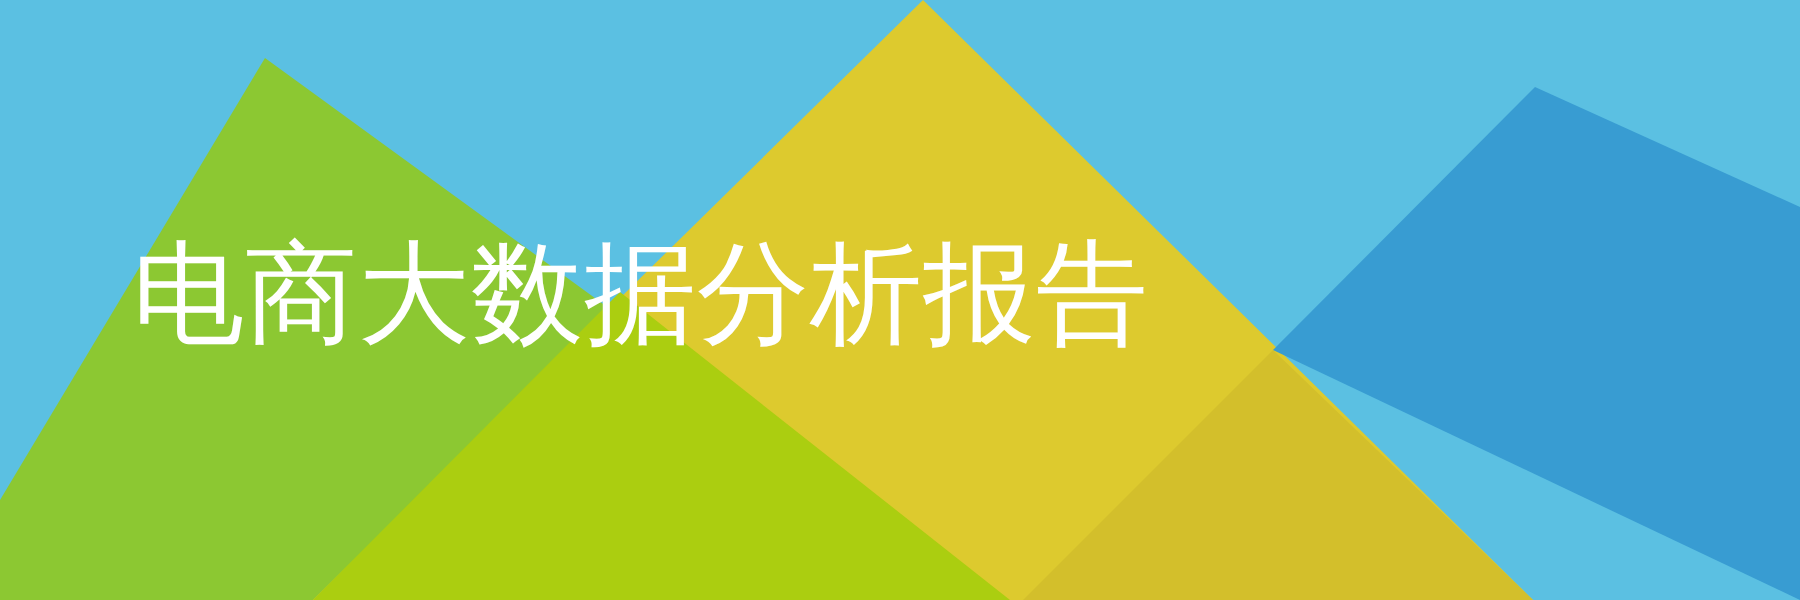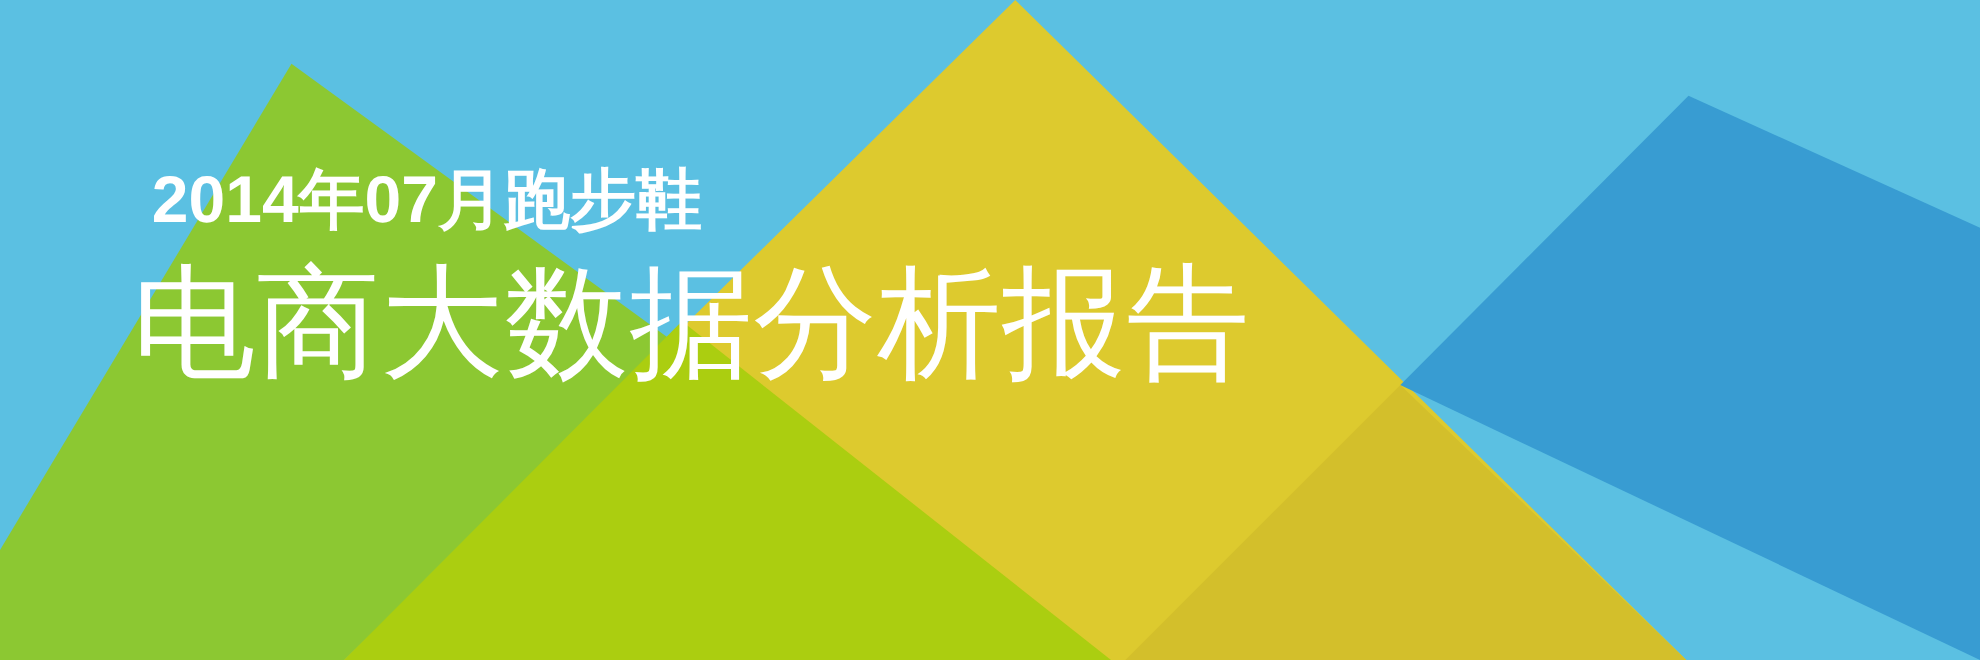--- a/index.html
+++ b/index.html
@@ -38,21 +38,21 @@
     line-height: 1;
   }
   #title-line-1 {
     left: 138px;
     top: 152px;
     font-size: 60px;
     font-weight: bold;
     letter-spacing: 0px;
   }
   #title-line-2 {
-    left: 120px;
+    left: 132px;
     top: 238px;
     font-size: 112px;
     font-weight: normal;
     letter-spacing: 1px;
   }
 </style>
 </head>
 <body>
 
 <div id="poster">
@@ -71,17 +71,16 @@
 
     <polygon points="1023,600 1533,600 1533,600" fill="#9ec314"></polygon>
 
     <polygon points="1535,87 1273,350 1800,600 1800,207" fill="#389cd2"></polygon>
 
     <polygon points="1533,600 1800,600 1800,600" fill="#3293c7"></polygon>
 
   </svg>
 
   <div id="title-block">
-    <div class="title-line" id="title-line-1">2014年07月跑步鞋</div>
     <div class="title-line" id="title-line-2">电商大数据分析报告</div>
   </div>
 
 </div>
 
 </body></html>

